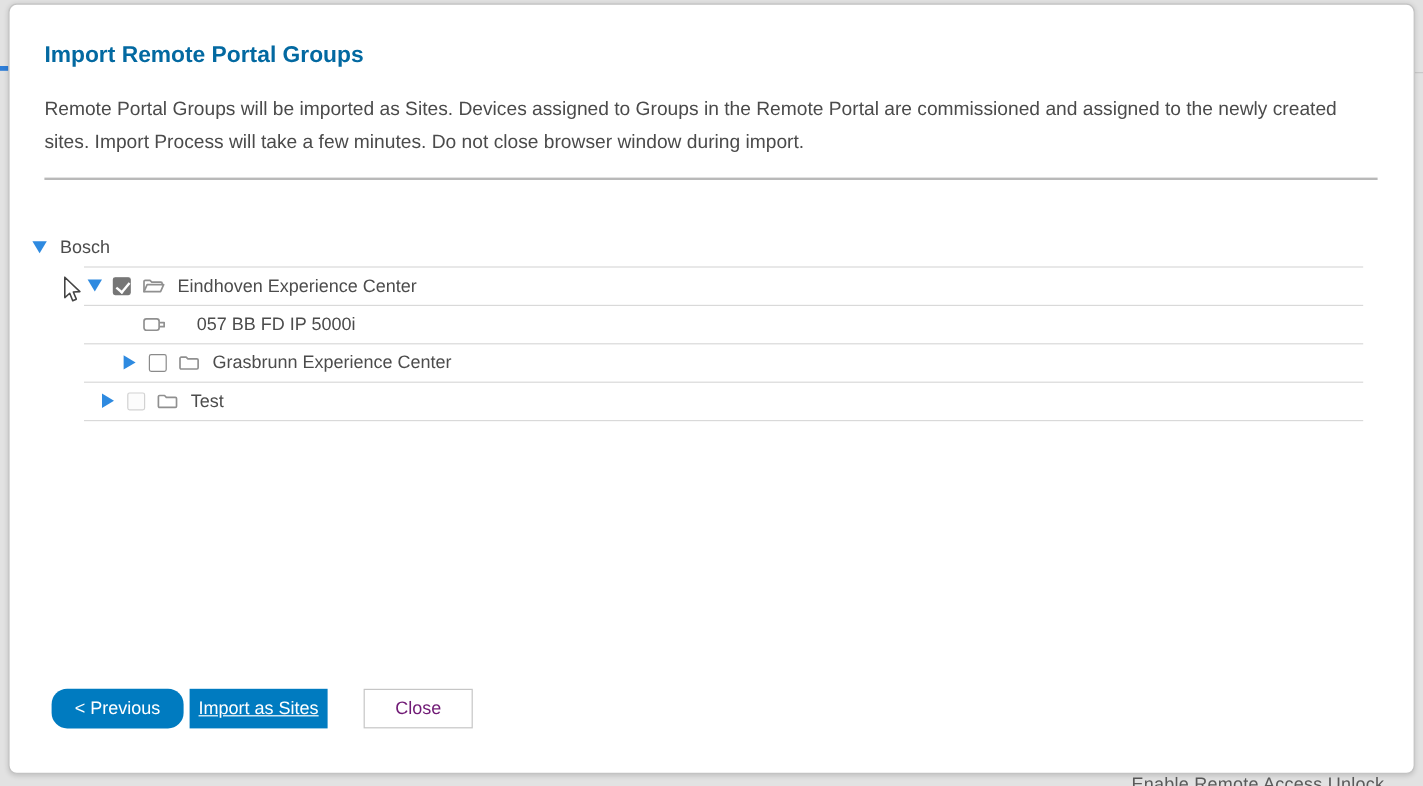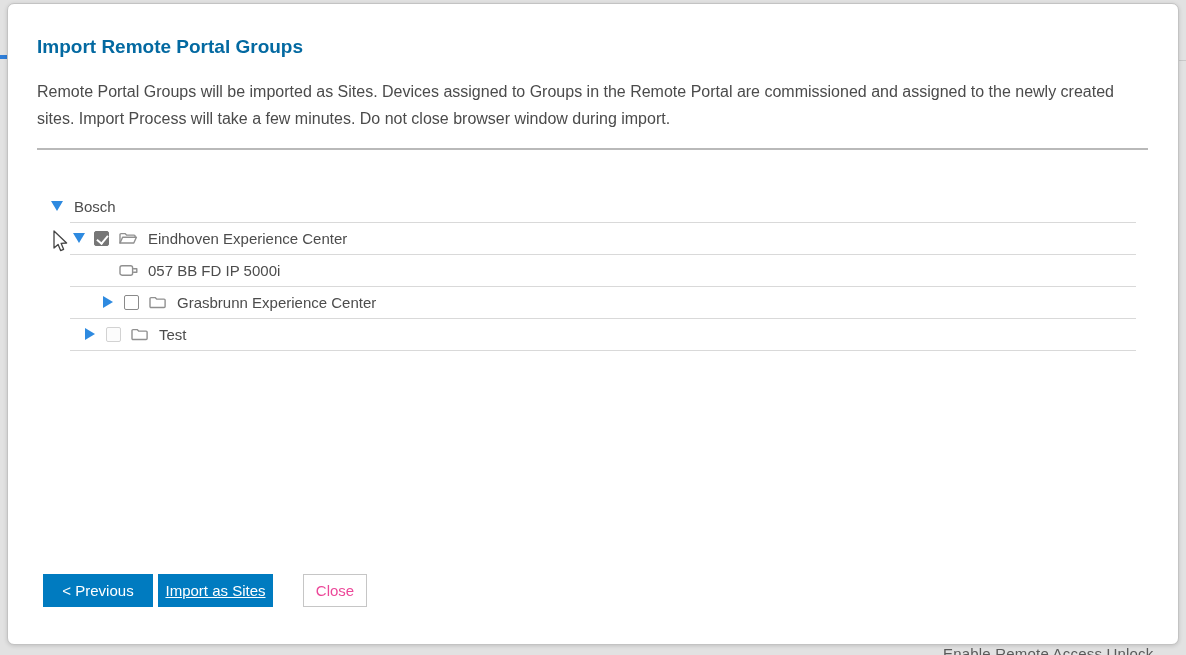--- a/index.html
+++ b/index.html
@@ -33,21 +33,21 @@
   .dlg-divider {
     position:absolute; left:29px; right:30px; top:144px;
     border-top:2px solid #b9b9b9;
   }
   
   .tree { position:absolute; left:0; top:0; width:100%; }
   .tree-row {
     position:absolute; left:0; right:42px; height:32px;
     display:flex; align-items:center;
   }
-  .row-root      { top:186px; padding-left:43px; }
+  .row-root      { top:186px; padding-left:19px; }
   .row-group1    { top:218px; padding-left:65px;align-items:center; }
   .row-device    { top:250px; padding-left:111px; }
   .row-group2    { top:282px; padding-left:95px; }
   .row-group3    { top:314px; padding-left:65px;margin-left:12px; }
   .sep { position:absolute; left:62px; right:42px; height:1px; background:#d9d9d9; }
   .sep1{ top:218px; } .sep2{ top:250px; } .sep3{ top:282px; } .sep4{ top:314px; } .sep5{ top:346px; }
   .expander { width:13px; height:14px; display:flex; align-items:center; cursor:pointer; flex:none; }
   .tri-down { width:0; height:0; border-left:6.5px solid transparent; border-right:6.5px solid transparent; border-top:10px solid #2e8ae0; }
   .tri-right{ width:0; height:0; border-top:6.5px solid transparent; border-bottom:6.5px solid transparent; border-left:10px solid #2e8ae0; }
   .cbx {
@@ -64,23 +64,23 @@
   .tree-icon svg { stroke:#909090; fill:none; stroke-width:1.4; stroke-linejoin:round; stroke-linecap:round; }
   .tree-label { margin-left:10px; font-size:15px; color:#4c4c4c; white-space:nowrap; }
   .root-label { margin-left:10px; font-size:15px; color:#4c4c4c; }
   
   .btn {
     position:absolute; top:570px; height:33px; border:none; border-radius:0;
     font-family:"Liberation Sans", sans-serif; font-size:15px; cursor:pointer;
     display:flex; align-items:center; justify-content:center;
   }
   .btn-primary { background:#007bc0; color:#ffffff; }
-  .btn-previous { left:35px; width:110px; }
+  .btn-previous { left:35px; width:110px;border-radius:13px; }
   .btn-import   { left:150px; width:115px;text-decoration:underline; }
-  .btn-close    { left:295px; width:64px; background:#ffffff; color:#ec4899; border:1px solid #c6c6c6; }
+  .btn-close    { left:295px; width:91px; background:#ffffff; color:#701a75; border:1px solid #c6c6c6; }
   
   .cursor { position:absolute; left:44px; top:226px; z-index:20; pointer-events:none; }
 </style>
 </head>
 <body>
 
 <div class="edge-mark-left"></div>
 <div class="edge-line-right"></div>
 <div class="footer-clipped">Enable Remote Access Unlock</div>
 
@@ -115,21 +115,21 @@
     </div>
     <div class="sep sep2"></div>
 
     <div class="tree-row row-device">
       <span class="tree-icon" style="margin-left:0">
         <svg width="20" height="13" viewBox="0 0 20 13">
           <rect x="1" y="1.8" width="12.6" height="9.4" rx="2"></rect>
           <path d="M14.6,4.8 h3.2 v3.4 h-3.2"></path>
         </svg>
       </span>
-      <span class="tree-label" style="margin-left:9px">057 BB FD IP 5000i</span>
+      <span class="tree-label" style="margin-left:25px">057 BB FD IP 5000i</span>
     </div>
     <div class="sep sep3"></div>
 
     <div class="tree-row row-group2">
       <span class="expander">
           <span class="tri-right"></span>
         </span>
       <span class="cbx"></span>
       <span class="tree-icon">
         <svg width="19" height="14" viewBox="0 0 19 14">

